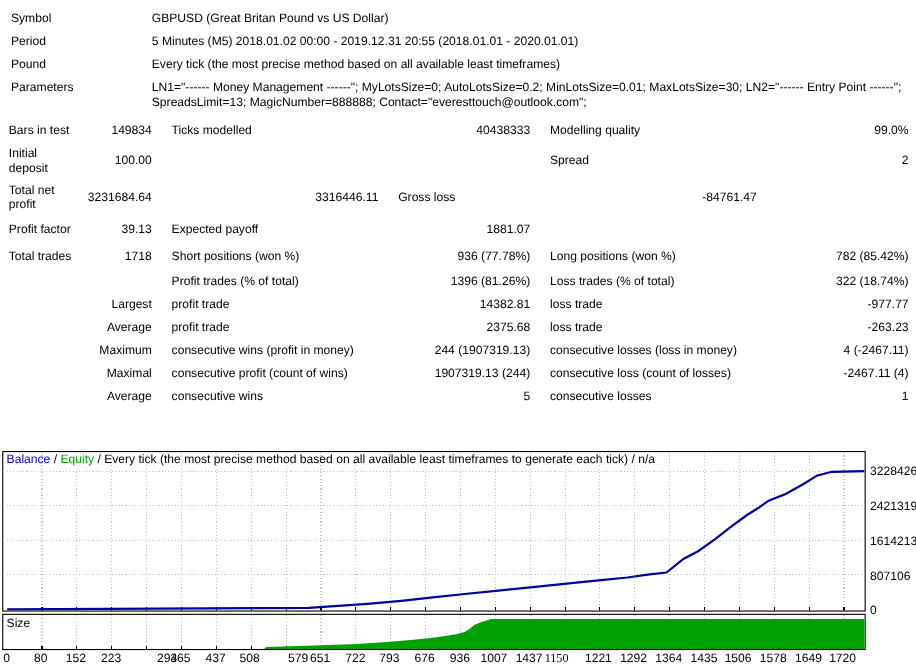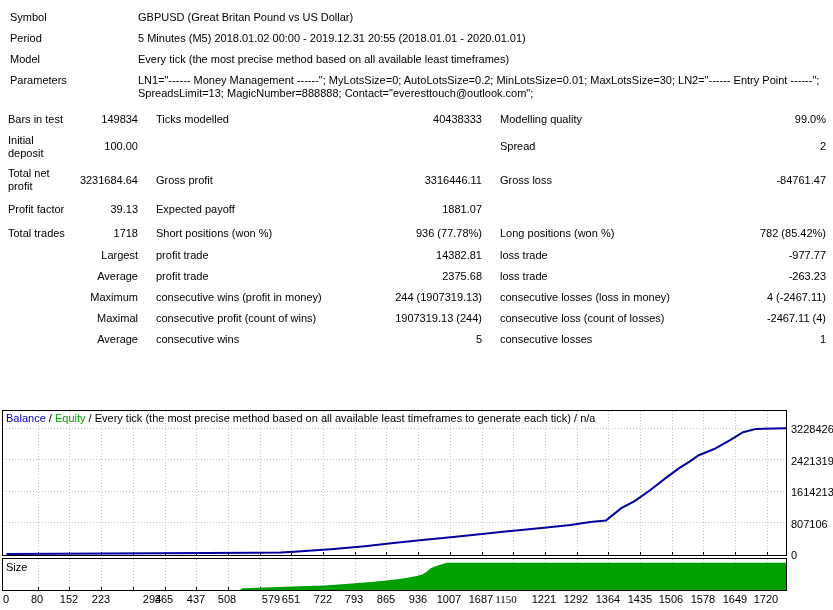--- a/index.html
+++ b/index.html
@@ -33,21 +33,21 @@
           <div>GBPUSD (Great Britan Pound vs US Dollar)</div>
         </div>
       </div>
       <div class="trow">
         <div class="lbl">Period</div>
         <div class="val">
           <div>5 Minutes (M5) 2018.01.02 00:00 - 2019.12.31 20:55 (2018.01.01 - 2020.01.01)</div>
         </div>
       </div>
       <div class="trow">
-        <div class="lbl">Model</div>
+        <div class="lbl">Pound</div>
         <div class="val">
           <div>Every tick (the most precise method based on all available least timeframes)</div>
         </div>
       </div>
       <div class="trow">
         <div class="lbl">Parameters</div>
         <div class="val">
           <div>LN1="------ Money Management ------"; MyLotsSize=0; AutoLotsSize=0.2; MinLotsSize=0.01; MaxLotsSize=30; LN2="------ Entry Point ------";</div>
           <div>SpreadsLimit=13; MagicNumber=888888; Contact="everesttouch@outlook.com";</div>
         </div>
@@ -66,40 +66,47 @@
         <div class="c1">Initial deposit</div>
         <div class="v">100.00</div>
         <div class="c2"></div>
         <div class="v"></div>
         <div class="c2">Spread</div>
         <div class="v">2</div>
       </div>
       <div class="srow" style="height: 34px;">
         <div class="c1">Total net profit</div>
         <div class="v">3231684.64</div>
-        <div class="c2">Gross profit</div>
         <div class="v">3316446.11</div>
         <div class="c2">Gross loss</div>
         <div class="v">-84761.47</div>
       </div>
       <div class="srow" style="height: 24px;">
         <div class="c1">Profit factor</div>
         <div class="v">39.13</div>
         <div class="c2">Expected payoff</div>
         <div class="v">1881.07</div>
         <div class="c2"></div>
         <div class="v"></div>
       </div>
       <div class="srow" style="height: 24px;">
         <div class="c1">Total trades</div>
         <div class="v">1718</div>
         <div class="c2">Short positions (won %)</div>
         <div class="v">936 (77.78%)</div>
         <div class="c2">Long positions (won %)</div>
         <div class="v">782 (85.42%)</div>
+      </div>
+      <div class="srow" style="height: 22px;">
+        <div class="c1"></div>
+        <div class="v"></div>
+        <div class="c2">Profit trades (% of total)</div>
+        <div class="v">1396 (81.26%)</div>
+        <div class="c2">Loss trades (% of total)</div>
+        <div class="v">322 (18.74%)</div>
       </div>
       <div class="srow" style="height: 21px;">
         <div class="c1"></div>
         <div class="v">Largest</div>
         <div class="c2">profit trade</div>
         <div class="v">14382.81</div>
         <div class="c2">loss trade</div>
         <div class="v">-977.77</div>
       </div>
       <div class="srow" style="height: 21px;">
@@ -263,24 +270,24 @@
       <div class="xlab" style="position: absolute; left: 47px; top: 183px;">152</div>
       <div class="xlab" style="position: absolute; left: 79px; top: 183px;">223</div>
       <div class="xlab" style="position: absolute; left: 102px; top: 183px; margin-left: 28px;">294</div>
       <div class="xlab" style="position: absolute; left: 142px; top: 183px;">365</div>
       <div class="xlab" style="position: absolute; left: 174px; top: 183px;">437</div>
       <div class="xlab" style="position: absolute; left: 205px; top: 183px;">508</div>
       <div class="xlab" style="position: absolute; left: 237px; top: 183px; padding-left: 12px;">579</div>
       <div class="xlab" style="position: absolute; left: 269px; top: 183px;">651</div>
       <div class="xlab" style="position: absolute; left: 301px; top: 183px;">722</div>
       <div class="xlab" style="position: absolute; left: 332px; top: 183px;">793</div>
-      <div class="xlab" style="position: absolute; left: 364px; top: 183px;">865</div>
+      <div class="xlab" style="position: absolute; left: 364px; top: 183px;">676</div>
       <div class="xlab" style="position: absolute; left: 396px; top: 183px;">936</div>
       <div class="xlab" style="position: absolute; left: 427px; top: 183px;">1007</div>
-      <div class="xlab" style="position: absolute; left: 459px; top: 183px;">1687</div>
+      <div class="xlab" style="position: absolute; left: 459px; top: 183px;">1437</div>
       <div class="xlab" style="position: absolute; left: 484px; top: 183px; font-family: Liberation Serif, serif;">1150</div>
       <div class="xlab" style="position: absolute; left: 522px; top: 183px;">1221</div>
       <div class="xlab" style="position: absolute; left: 554px; top: 183px;">1292</div>
       <div class="xlab" style="position: absolute; left: 586px; top: 183px;">1364</div>
       <div class="xlab" style="position: absolute; left: 618px; top: 183px;">1435</div>
       <div class="xlab" style="position: absolute; left: 649px; top: 183px;">1506</div>
       <div class="xlab" style="position: absolute; left: 681px; top: 183px;">1578</div>
       <div class="xlab" style="position: absolute; left: 713px; top: 183px;">1649</div>
       <div class="xlab" style="position: absolute; left: 744px; top: 183px;">1720</div>
     </div>

